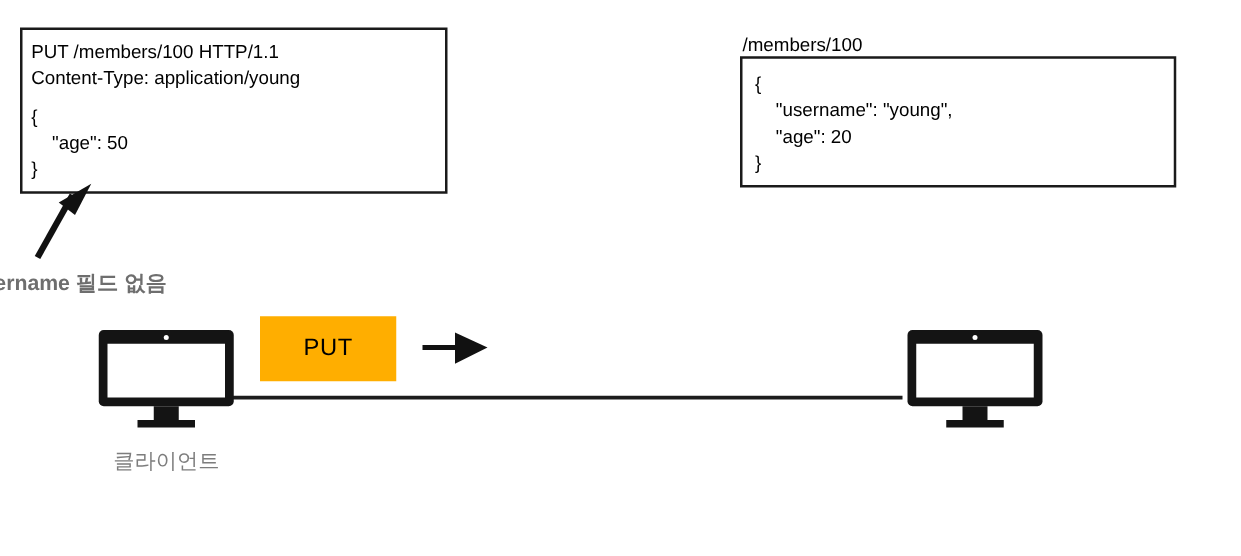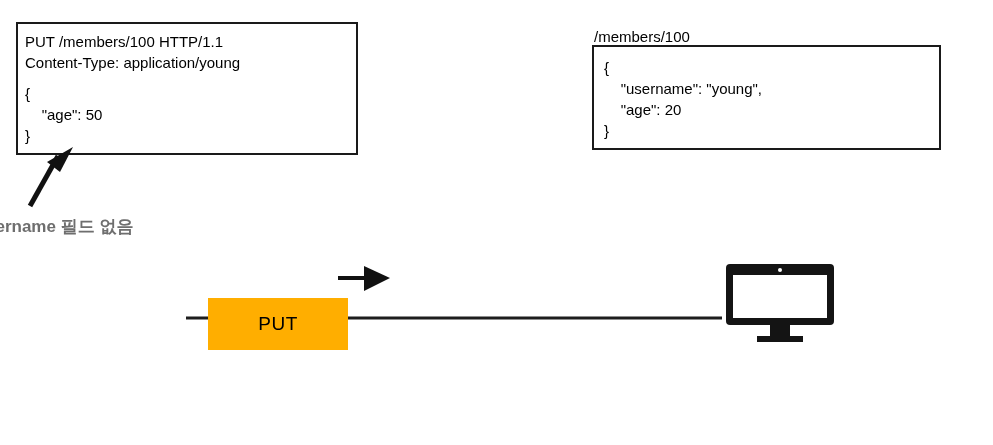--- a/index.html
+++ b/index.html
@@ -82,26 +82,25 @@
     width: 993px;
     height: 445px;
     pointer-events: none;
   }
 
   
   #put-badge {
     position: absolute;
     left: 208px;
     top: 253px;
-    width: 140px;
+    width: 109px;
     height: 52px;
     display: flex;
     align-items: center;
     justify-content: center;
-    margin-top: 45px;
   }
   #put-badge-label {
     font-size: 19px;
     color: #000000;
     letter-spacing: 0.5px;
   }
 
   
   .node {
     position: absolute;
@@ -204,20 +203,30 @@
     <g>
       <line x1="338" y1="278" x2="368" y2="278" stroke="#111111" stroke-width="4"></line>
       <polygon points="364,266 390,278 364,291" fill="#111111"></polygon>
     </g>
   </svg>
 
   <div id="put-badge" style="background:#ffae00;">
     <span id="put-badge-label">PUT</span>
   </div>
 
+  <div id="client-node" class="node">
+    <div class="monitor">
+      <div class="monitor-bezel"></div>
+      <div class="monitor-screen"></div>
+      <div class="monitor-cam"></div>
+      <div class="monitor-neck"></div>
+      <div class="monitor-base"></div>
+    </div>
+    <div class="node-label">클라이언트</div>
+  </div>
 
   <div id="server-node" class="node">
     <div class="monitor">
       <div class="monitor-bezel"></div>
       <div class="monitor-screen"></div>
       <div class="monitor-cam"></div>
       <div class="monitor-neck"></div>
       <div class="monitor-base"></div>
     </div>
   </div>

